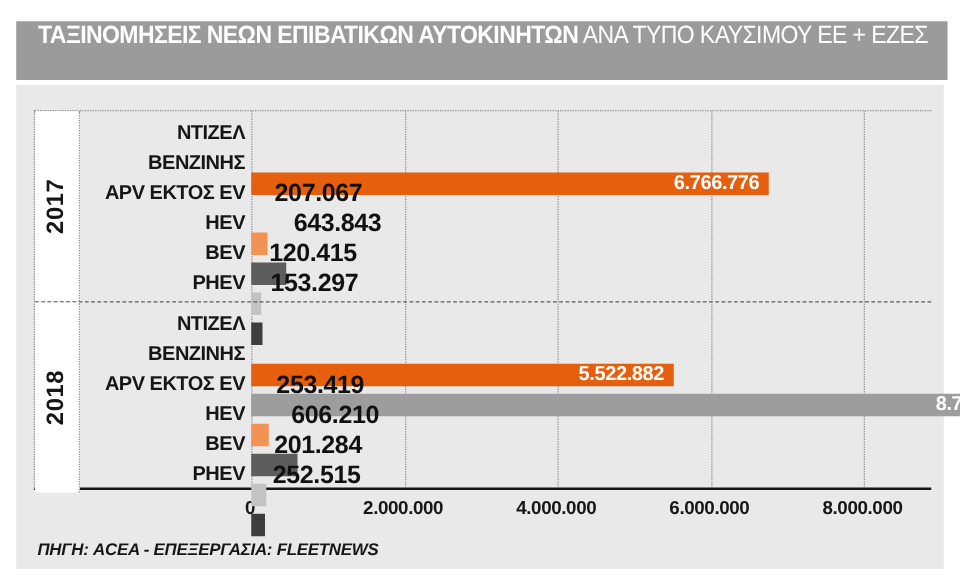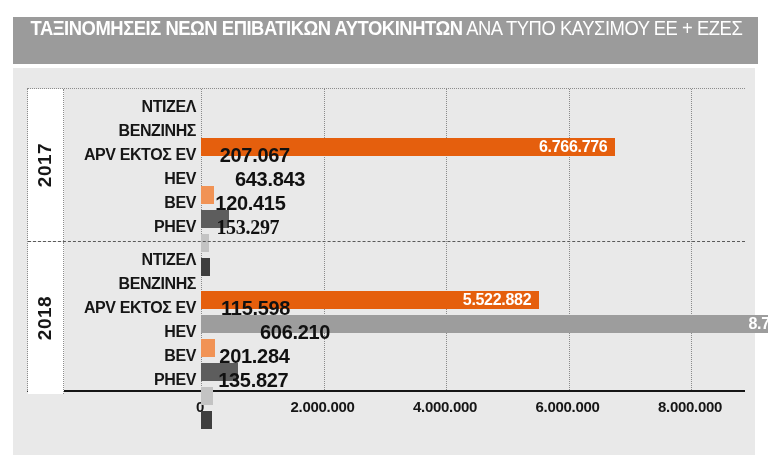--- a/index.html
+++ b/index.html
@@ -109,21 +109,21 @@
           <div class="val-out" style="left: 206.909px;">643.843</div>
         </div>
         <div class="row" style="top: 105px;">
           <div class="cat-label">BEV</div>
           <div class="bar" style="left: 173px; width: 8.31622px; background: rgb(195, 195, 195);"></div>
           <div class="val-out" style="left: 187.316px;">120.415</div>
         </div>
         <div class="row" style="top: 129px;">
           <div class="cat-label">PHEV</div>
           <div class="bar" style="left: 173px; width: 9.38944px; background: rgb(62, 62, 62);"></div>
-          <div class="val-out" style="left: 188.389px; font-family: Liberation Serif, serif;">153.297</div>
+          <div class="val-out" style="left: 188.389px;">153.297</div>
         </div>
       </div>
       <div class="section section-sep" style="top: 152px;">
         <div class="year-box">
           <div class="year-label">2018</div>
         </div>
         <div class="row" style="top: 9px;">
           <div class="cat-label">ΝΤΙΖΕΛ</div>
           <div class="bar" style="left: 173px; width: 338.277px; background: rgb(229, 95, 13); text-align: right;">
             <div class="val-in">5.522.882</div>
@@ -131,42 +131,43 @@
         </div>
         <div class="row" style="top: 33px;">
           <div class="cat-label">ΒΕΝΖΙΝΗΣ</div>
           <div class="bar" style="left: 173px; width: 624px; background: rgb(157, 157, 157);">
             <div class="val-in">8.752.773</div>
           </div>
         </div>
         <div class="row" style="top: 57px;">
           <div class="cat-label">APV ΕΚΤΟΣ EV</div>
           <div class="bar" style="left: 173px; width: 14.1043px; background: rgb(241, 147, 85);"></div>
-          <div class="val-out" style="left: 193.104px;">115.598</div>
+          <div class="val-out" style="left: 193.104px;">253.419</div>
         </div>
         <div class="row" style="top: 81px;">
           <div class="cat-label">HEV</div>
           <div class="bar" style="left: 173px; width: 37.1304px; background: rgb(93, 93, 93);"></div>
-          <div class="val-out" style="left: 232px;">606.210</div>
+          <div class="val-out" style="left: 205px;">606.210</div>
         </div>
         <div class="row" style="top: 105px;">
           <div class="cat-label">BEV</div>
           <div class="bar" style="left: 173px; width: 12.3286px; background: rgb(195, 195, 195);"></div>
           <div class="val-out" style="left: 191.329px;">201.284</div>
         </div>
         <div class="row" style="top: 129px;">
           <div class="cat-label">PHEV</div>
           <div class="bar" style="left: 173px; width: 11.1945px; background: rgb(62, 62, 62);"></div>
-          <div class="val-out" style="left: 190.195px;">135.827</div>
+          <div class="val-out" style="left: 190.195px;">252.515</div>
         </div>
       </div>
     </div>
 
   <div class="x-axis" id="x-axis">
       <div class="x-tick" style="left: 200px;">0</div>
       <div class="x-tick" style="left: 322.5px;">2.000.000</div>
       <div class="x-tick" style="left: 445px;">4.000.000</div>
       <div class="x-tick" style="left: 567.5px;">6.000.000</div>
       <div class="x-tick" style="left: 690px;">8.000.000</div>
     </div>
 
+  <div class="footer">ΠΗΓΗ: ACEA - ΕΠΕΞΕΡΓΑΣΙΑ: FLEETNEWS</div>
 
 </div>
 
 </body></html>

